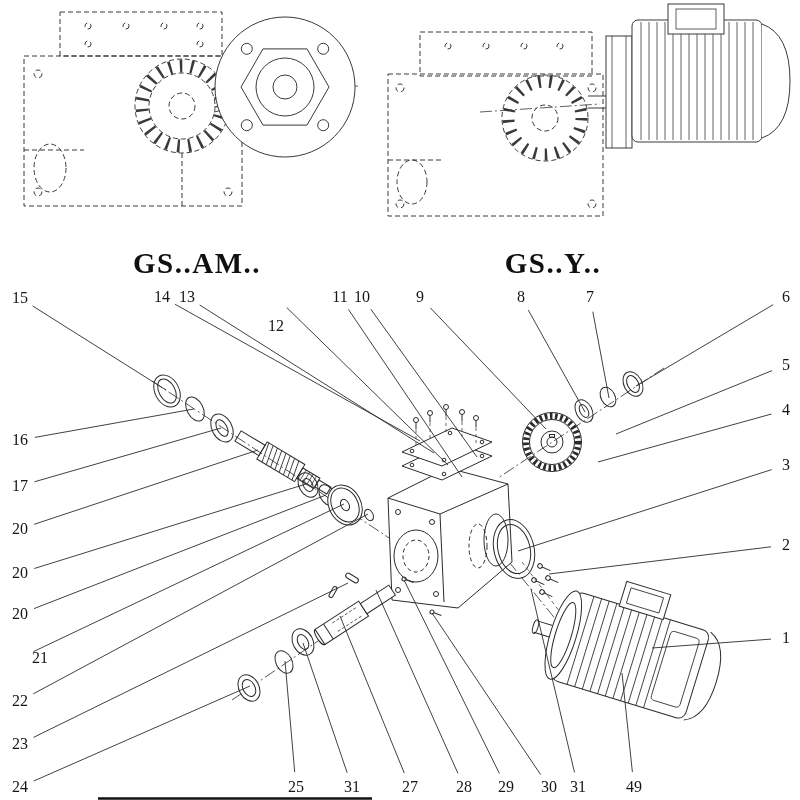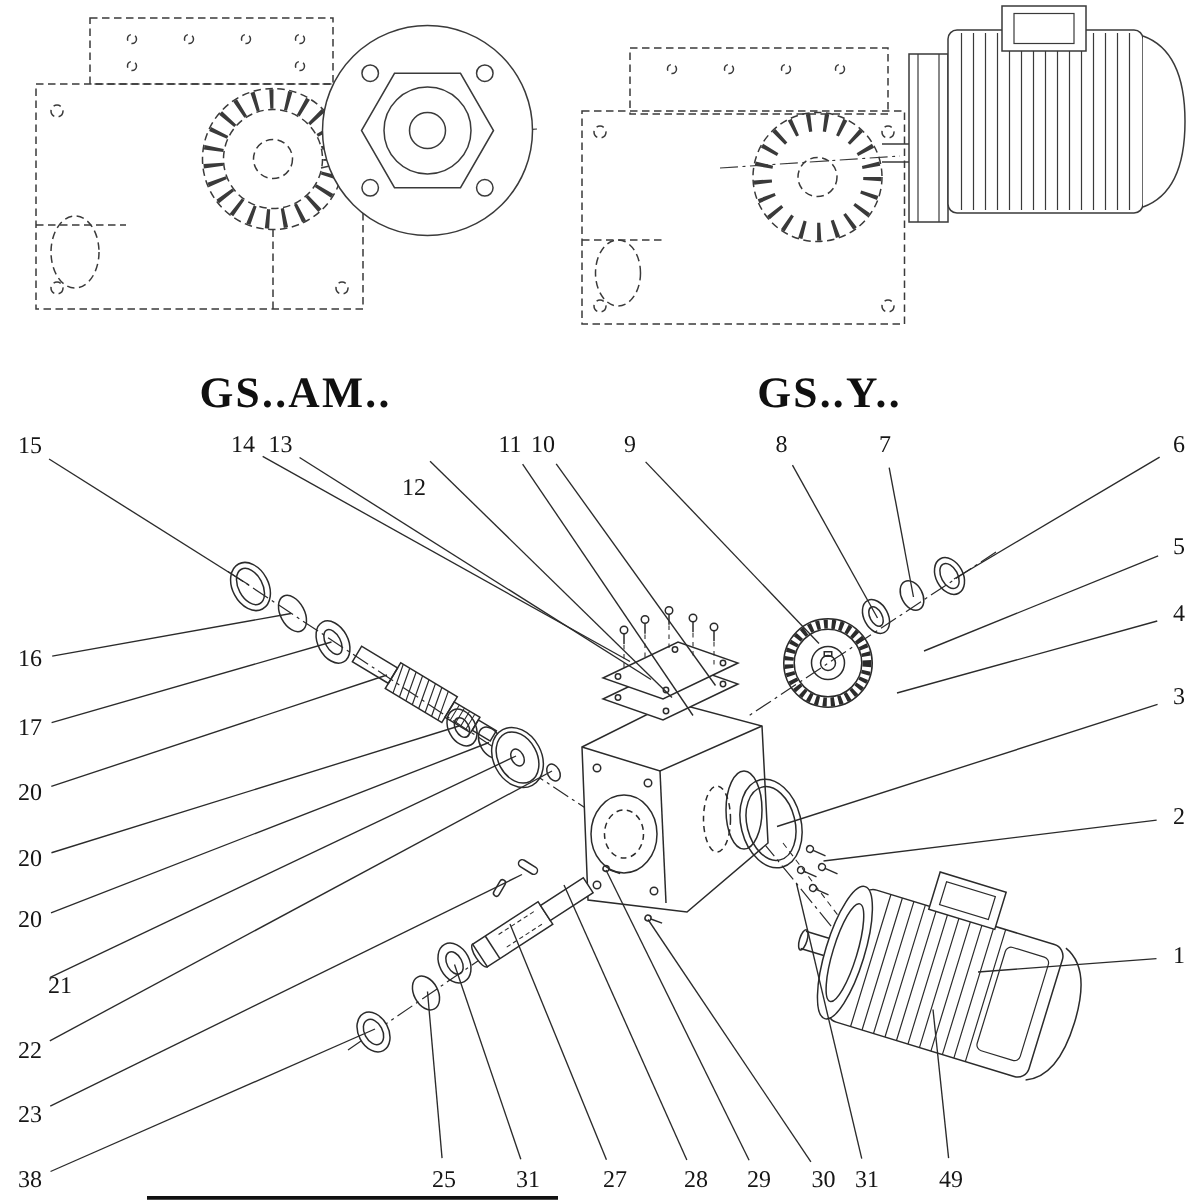--- a/index.html
+++ b/index.html
@@ -349,21 +349,21 @@
       <div class="callout" style="left: 162px; top: 297px;">14</div>
       <div class="callout" style="left: 20px; top: 298px;">15</div>
       <div class="callout" style="left: 20px; top: 440px;">16</div>
       <div class="callout" style="left: 20px; top: 486px;">17</div>
       <div class="callout" style="left: 20px; top: 529px;">20</div>
       <div class="callout" style="left: 20px; top: 573px;">20</div>
       <div class="callout" style="left: 20px; top: 614px; text-align: right;">20</div>
       <div class="callout" style="left: 24px; top: 658px; margin-left: 16px;">21</div>
       <div class="callout" style="left: 20px; top: 701px;">22</div>
       <div class="callout" style="left: 20px; top: 744px;">23</div>
-      <div class="callout" style="left: 20px; top: 787px;">38</div>
+      <div class="callout" style="left: 20px; top: 787px;">24</div>
       <div class="callout" style="left: 296px; top: 787px;">25</div>
       <div class="callout" style="left: 352px; top: 787px;">31</div>
       <div class="callout" style="left: 410px; top: 787px;">27</div>
       <div class="callout" style="left: 464px; top: 787px; text-align: center;">28</div>
       <div class="callout" style="left: 506px; top: 787px;">29</div>
       <div class="callout" style="left: 549px; top: 787px;">30</div>
       <div class="callout" style="left: 578px; top: 787px;">31</div>
       <div class="callout" style="left: 634px; top: 787px;">49</div>
     </div>
 </div>

